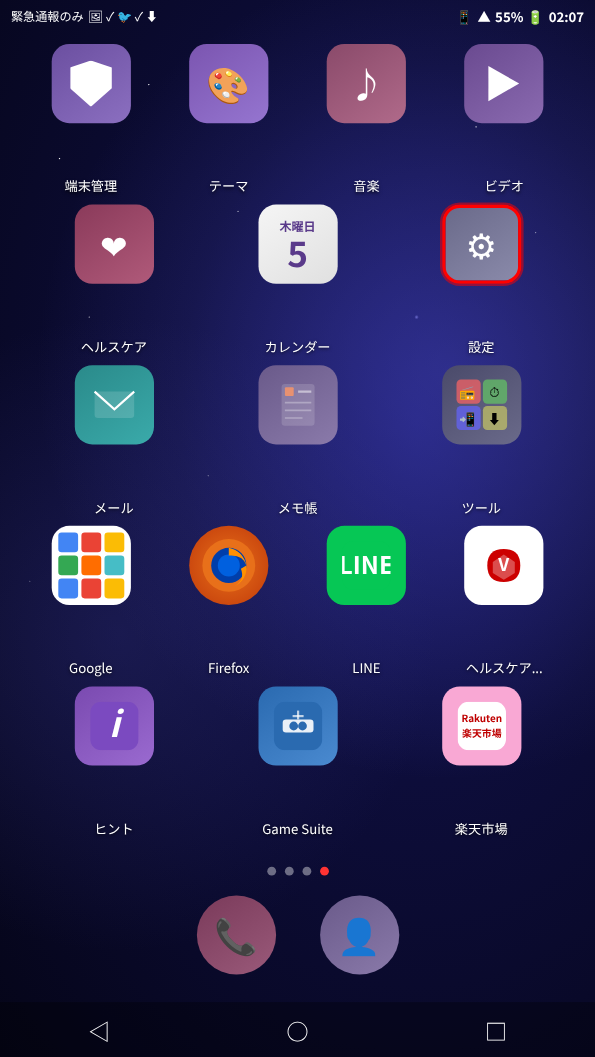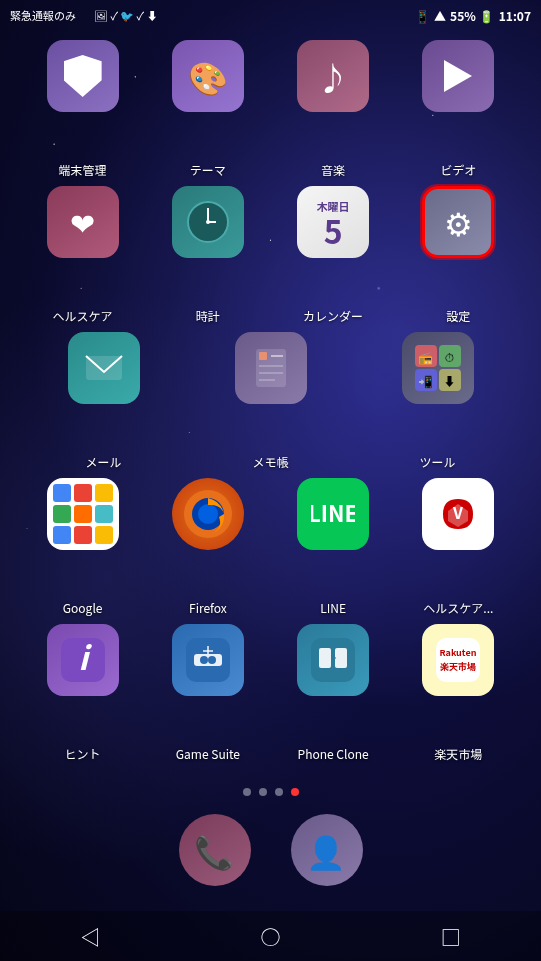--- a/index.html
+++ b/index.html
@@ -56,21 +56,21 @@
       height: 36px;
       display: flex;
       align-items: center;
       justify-content: space-between;
       padding: 0 10px;
       font-size: 12px;
       color: white;
     }
     .status-left {
       display: flex;
-      gap: 18px;
+      gap: 4px;
       font-size: 11px;
     }
     .status-right {
       display: flex;
       align-items: center;
       gap: 4px;
       font-size: 12px;
       font-weight: bold;
     }
     
@@ -124,21 +124,21 @@
     .icon-memo { background: linear-gradient(145deg, #6a5a8a, #8a7aaa); }
     .icon-mail { background: linear-gradient(145deg, #2a8a8a, #3aaaaa); }
     .icon-tools { background: linear-gradient(145deg, #4a4a6a, #6a6a8a); }
     .icon-firefox { background: radial-gradient(circle, #e8701a, #c0390a); border-radius: 50%; }
     .icon-google { background: white; }
     .icon-line { background: #06c755; border-radius: 50%; }
     .icon-virus { background: white; }
     .icon-hint { background: linear-gradient(145deg, #7a4ab0, #9a6ad0); }
     .icon-gamesuite { background: linear-gradient(145deg, #2a6ab0, #4a8ad0); }
     .icon-phoneclone { background: linear-gradient(145deg, #2a7a9a, #3a9aba); }
-    .icon-rakuten { background: #fef9c3; }
+    .icon-rakuten { background: #f9a8d4; }
     .icon-phone { background: linear-gradient(145deg, #7a3a5a, #9a5a7a); border-radius: 50%; }
     .icon-contacts { background: linear-gradient(145deg, #6a5a8a, #8a7aaa); border-radius: 50%; }
 
     
     .settings-highlight {
       border: 3px solid #ff0000 !important;
       box-shadow: 0 0 0 2px rgba(255,0,0,0.5);
     }
 
     
@@ -273,21 +273,21 @@
   <div class="status-bar">
     <div class="status-left">
       <span>緊急通報のみ</span>
       <span>🖼 ✓ 🐦 ✓ ⬇</span>
     </div>
     <div class="status-right">
       <span>📱</span>
       <span>▲</span>
       <span>55%</span>
       <span>🔋</span>
-      <span>11:07</span>
+      <span>02:07</span>
     </div>
   </div>
 
   <div class="app-grid">
 
     <div class="app-row">
       <div class="app-item">
         <div class="app-icon icon-tanmatsu">
           <div class="shield-shape"></div>
         </div>
@@ -312,31 +312,20 @@
         <span class="app-label">ビデオ</span>
       </div>
     </div>
 
     <div class="app-row">
       <div class="app-item">
         <div class="app-icon icon-health">
           <span class="heart-icon">❤</span>
         </div>
         <span class="app-label">ヘルスケア</span>
-      </div>
-      <div class="app-item">
-        <div class="app-icon icon-clock">
-          <svg width="44" height="44" viewBox="0 0 44 44">
-            <circle cx="22" cy="22" r="20" fill="#1a5a5a" stroke="#4aaaaa" stroke-width="2"></circle>
-            <circle cx="22" cy="22" r="2" fill="white"></circle>
-            <line x1="22" y1="22" x2="22" y2="8" stroke="white" stroke-width="2"></line>
-            <line x1="22" y1="22" x2="30" y2="22" stroke="white" stroke-width="2"></line>
-          </svg>
-        </div>
-        <span class="app-label">時計</span>
       </div>
       <div class="app-item">
         <div class="app-icon icon-calendar">
           <div class="calendar-inner">
             <span class="cal-day-name">木曜日</span>
             <span class="cal-day-num">5</span>
           </div>
         </div>
         <span class="app-label">カレンダー</span>
       </div>
@@ -452,32 +441,20 @@
             <rect x="8" y="16" width="28" height="12" rx="3" fill="white" opacity="0.9"></rect>
             <circle cx="18" cy="22" r="4" fill="#2a6ab0"></circle>
             <circle cx="26" cy="22" r="4" fill="#2a6ab0"></circle>
             <rect x="21" y="8" width="2" height="8" fill="white" opacity="0.7"></rect>
             <rect x="17" y="12" width="10" height="2" fill="white" opacity="0.7"></rect>
           </svg>
         </div>
         <span class="app-label">Game Suite</span>
       </div>
       <div class="app-item">
-        <div class="app-icon icon-phoneclone">
-          <svg width="44" height="44" viewBox="0 0 44 44">
-            <rect width="44" height="44" rx="10" fill="#2a7a9a"></rect>
-            <rect x="8" y="10" width="12" height="20" rx="2" fill="white" opacity="0.9"></rect>
-            <rect x="24" y="10" width="12" height="20" rx="2" fill="white" opacity="0.9"></rect>
-            <path d="M20,20 L24,20" stroke="#2a7a9a" stroke-width="2"></path>
-            <path d="M21,17 L24,20 L21,23" fill="none" stroke="#2a7a9a" stroke-width="1.5"></path>
-          </svg>
-        </div>
-        <span class="app-label">Phone Clone</span>
-      </div>
-      <div class="app-item">
         <div class="app-icon icon-rakuten">
           <svg width="44" height="44" viewBox="0 0 44 44">
             <rect width="44" height="44" rx="10" fill="white"></rect>
             <text x="22" y="18" text-anchor="middle" fill="#bf0000" font-size="9" font-weight="bold">Rakuten</text>
             <text x="22" y="32" text-anchor="middle" fill="#bf0000" font-size="9" font-weight="bold">楽天市場</text>
           </svg>
         </div>
         <span class="app-label">楽天市場</span>
       </div>
     </div>

